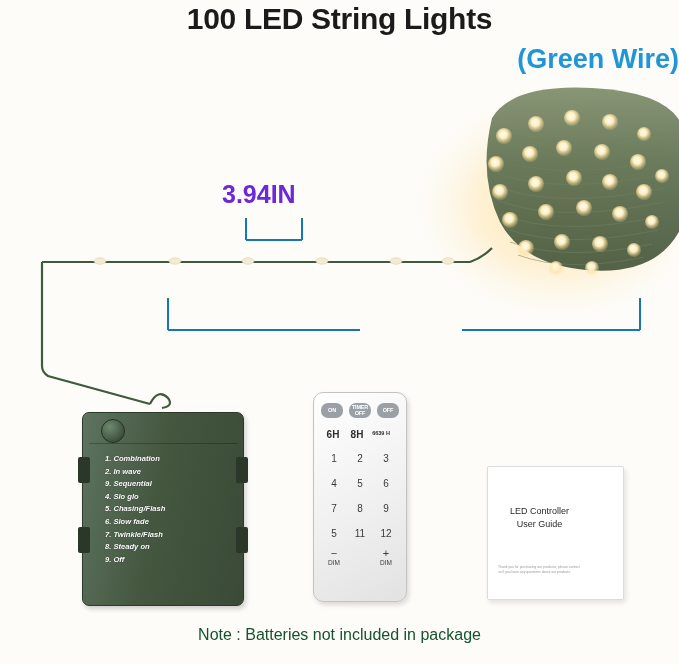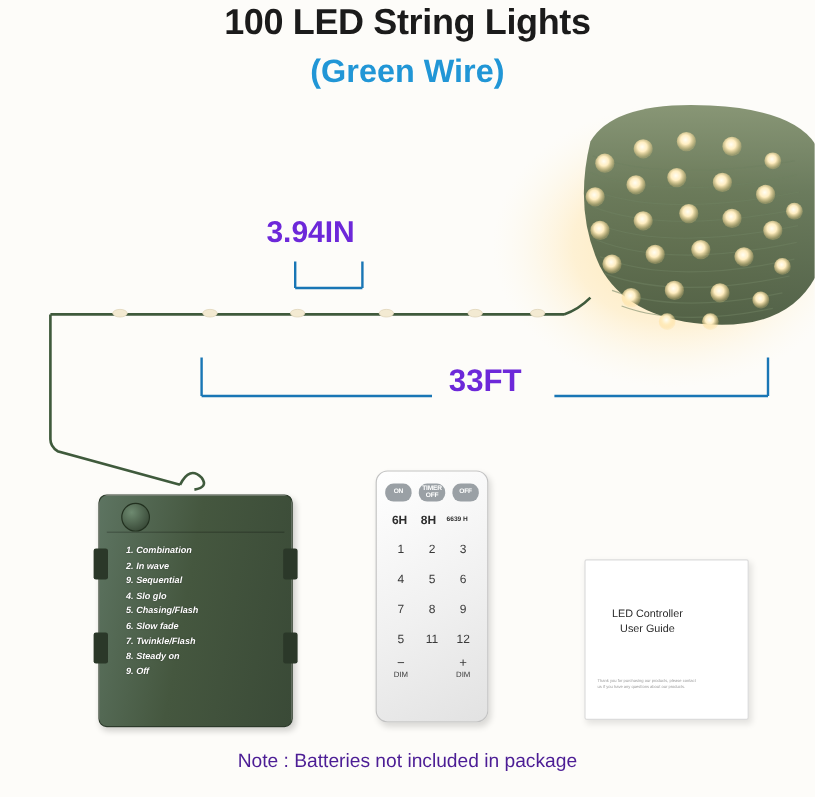--- a/index.html
+++ b/index.html
@@ -28,21 +28,21 @@
     font-size: 30px;
     font-weight: bold;
     color: #1b1b1b;
     letter-spacing: -0.3px;
   }
   .title-sub {
     position: absolute;
     top: 44px;
     left: 0;
     width: 679px;
-    text-align: center;
+    text-align: right;
     font-size: 27px;
     font-weight: bold;
     color: #2196d6;
   }
 
   
   .dim-label {
     position: absolute;
     font-weight: bold;
     color: #6d28d9;
@@ -243,21 +243,21 @@
   }
 
   
   #note {
     position: absolute;
     top: 626px;
     left: 0;
     width: 679px;
     text-align: center;
     font-size: 16px;
-    color: #4c1d95;
+    color: #14532d;
     font-weight: normal;
   }
 </style>
 </head>
 <body>
 
 <div id="page">
 
   <div class="title-main">100 LED String Lights</div>
   <div class="title-sub">(Green Wire)</div>
@@ -352,21 +352,20 @@
   </svg>
 
   <svg id="measure-svg" width="679" height="664">
 
     <path d="M 246,218 L 246,240 M 246,240 L 302,240 M 302,240 L 302,218" stroke="#1976b5" stroke-width="2" fill="none"></path>
 
     <path d="M 168,298 L 168,330 M 168,330 L 360,330 M 462,330 L 640,330 M 640,330 L 640,298" stroke="#1976b5" stroke-width="2" fill="none"></path>
   </svg>
 
   <div class="dim-label" id="dim-394">3.94IN</div>
-  <div class="dim-label" id="dim-33">33FT</div>
 
   <div id="battery-box">
     <div class="lid-seam"></div>
     <div class="knob"></div>
     <div class="clip l1"></div>
     <div class="clip l2"></div>
     <div class="clip r1"></div>
     <div class="clip r2"></div>
     <div class="mode-list">
       <div>1. Combination</div>

